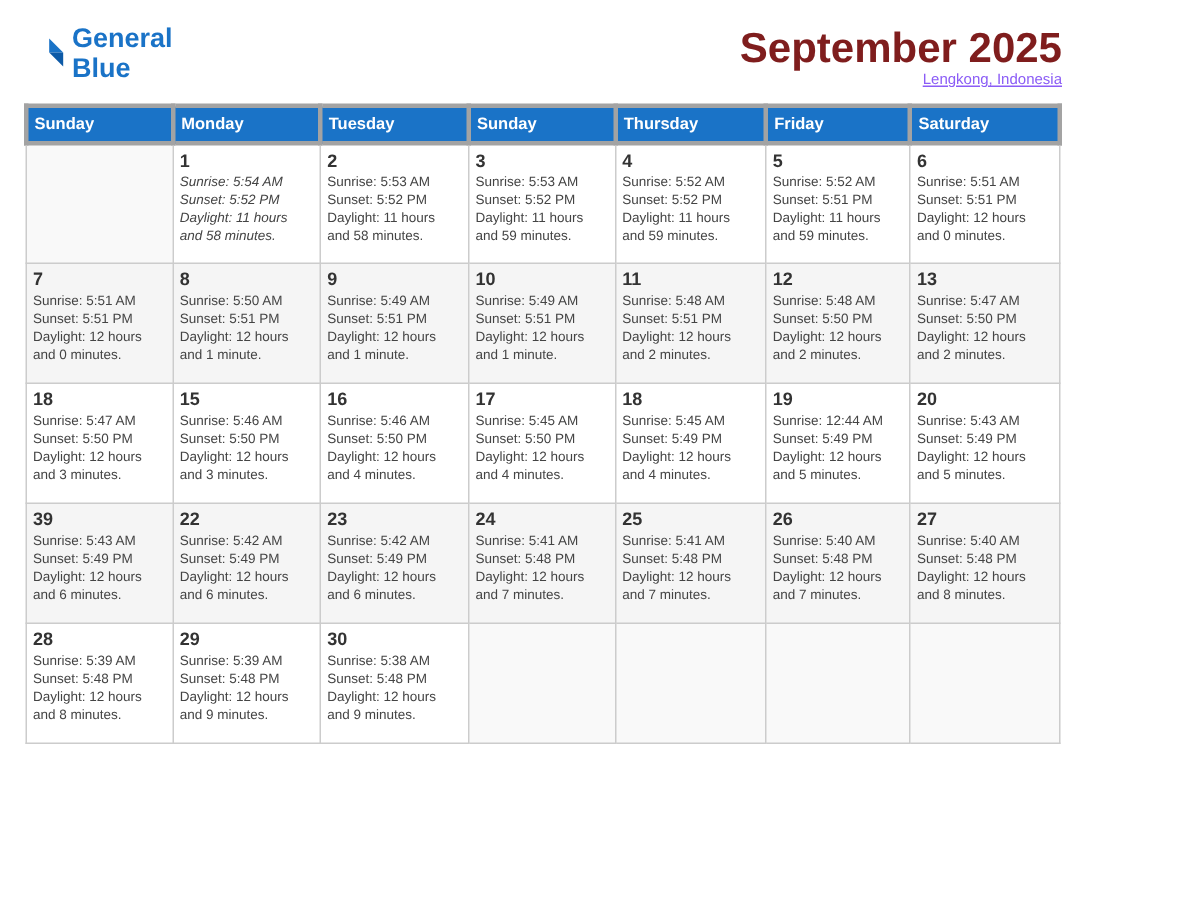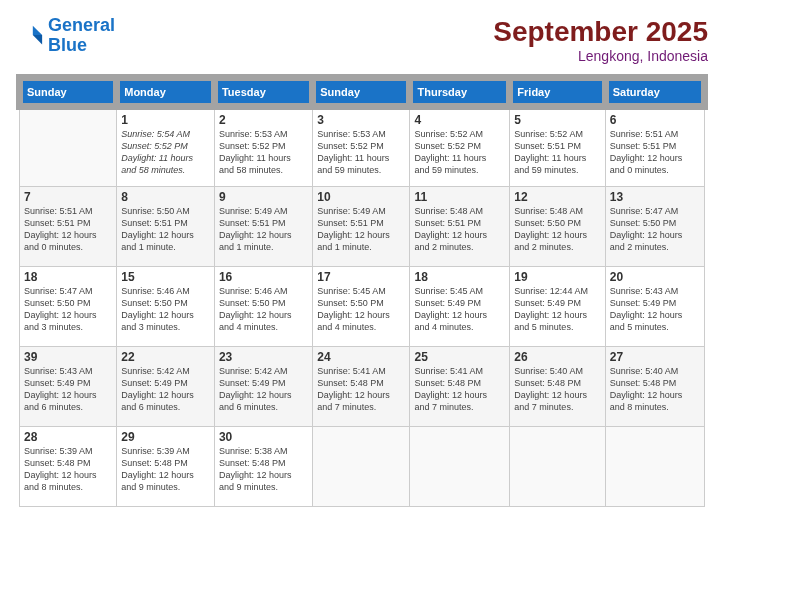--- a/index.html
+++ b/index.html
@@ -42,36 +42,37 @@
     }
     .title-block {
       text-align: right;
     }
     .month-title {
       font-size: 28px;
       font-weight: bold;
       color: #7f1d1d;
     }
     .location {
-      font-size: 14px;
-      color: #701a75;
+      font-size: 10px;
+      color: #8b5cf6;
+      text-decoration: underline;
     }
     .calendar {
       width: 100%;
       border-collapse: collapse;
       font-size: 10px;
     }
     .calendar th {
       background: #1a73c7;
       color: #fff;
       padding: 5px 4px;
       text-align: left;
       font-size: 11px;
       font-weight: bold;
-      border: 7px solid #a3a3a3;
+      border: 3px solid #a3a3a3;
     }
     .calendar td {
       border: 1px solid #ccc;
       vertical-align: top;
       padding: 3px 4px;
       width: 113px;
       height: 80px;
       background: #fff;
     }
     .calendar td.empty {

